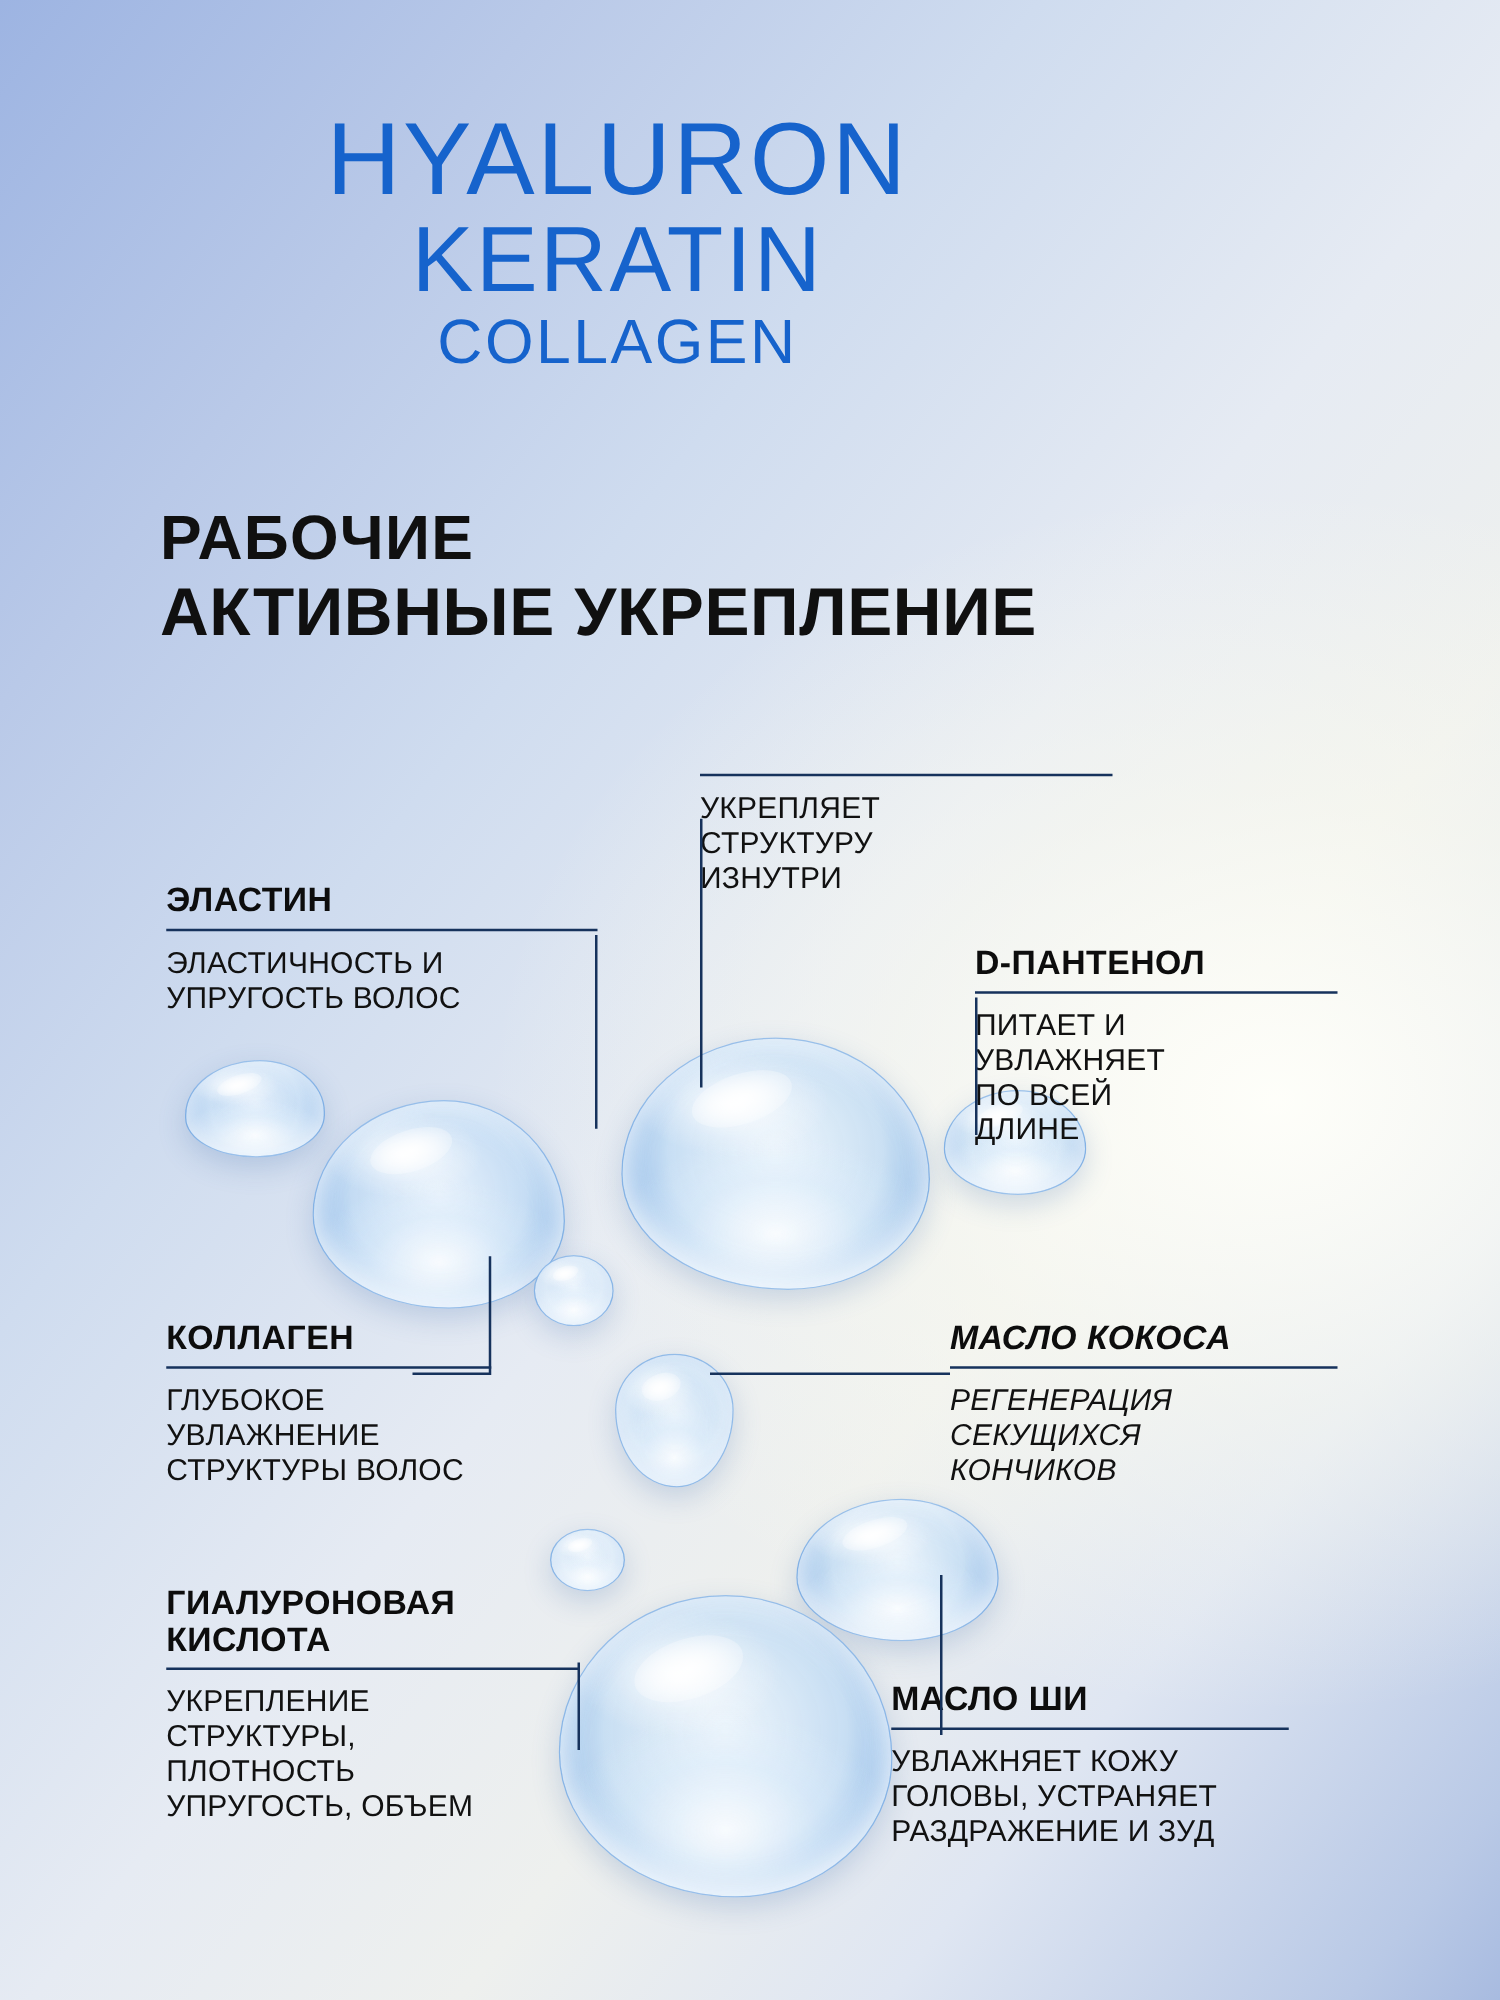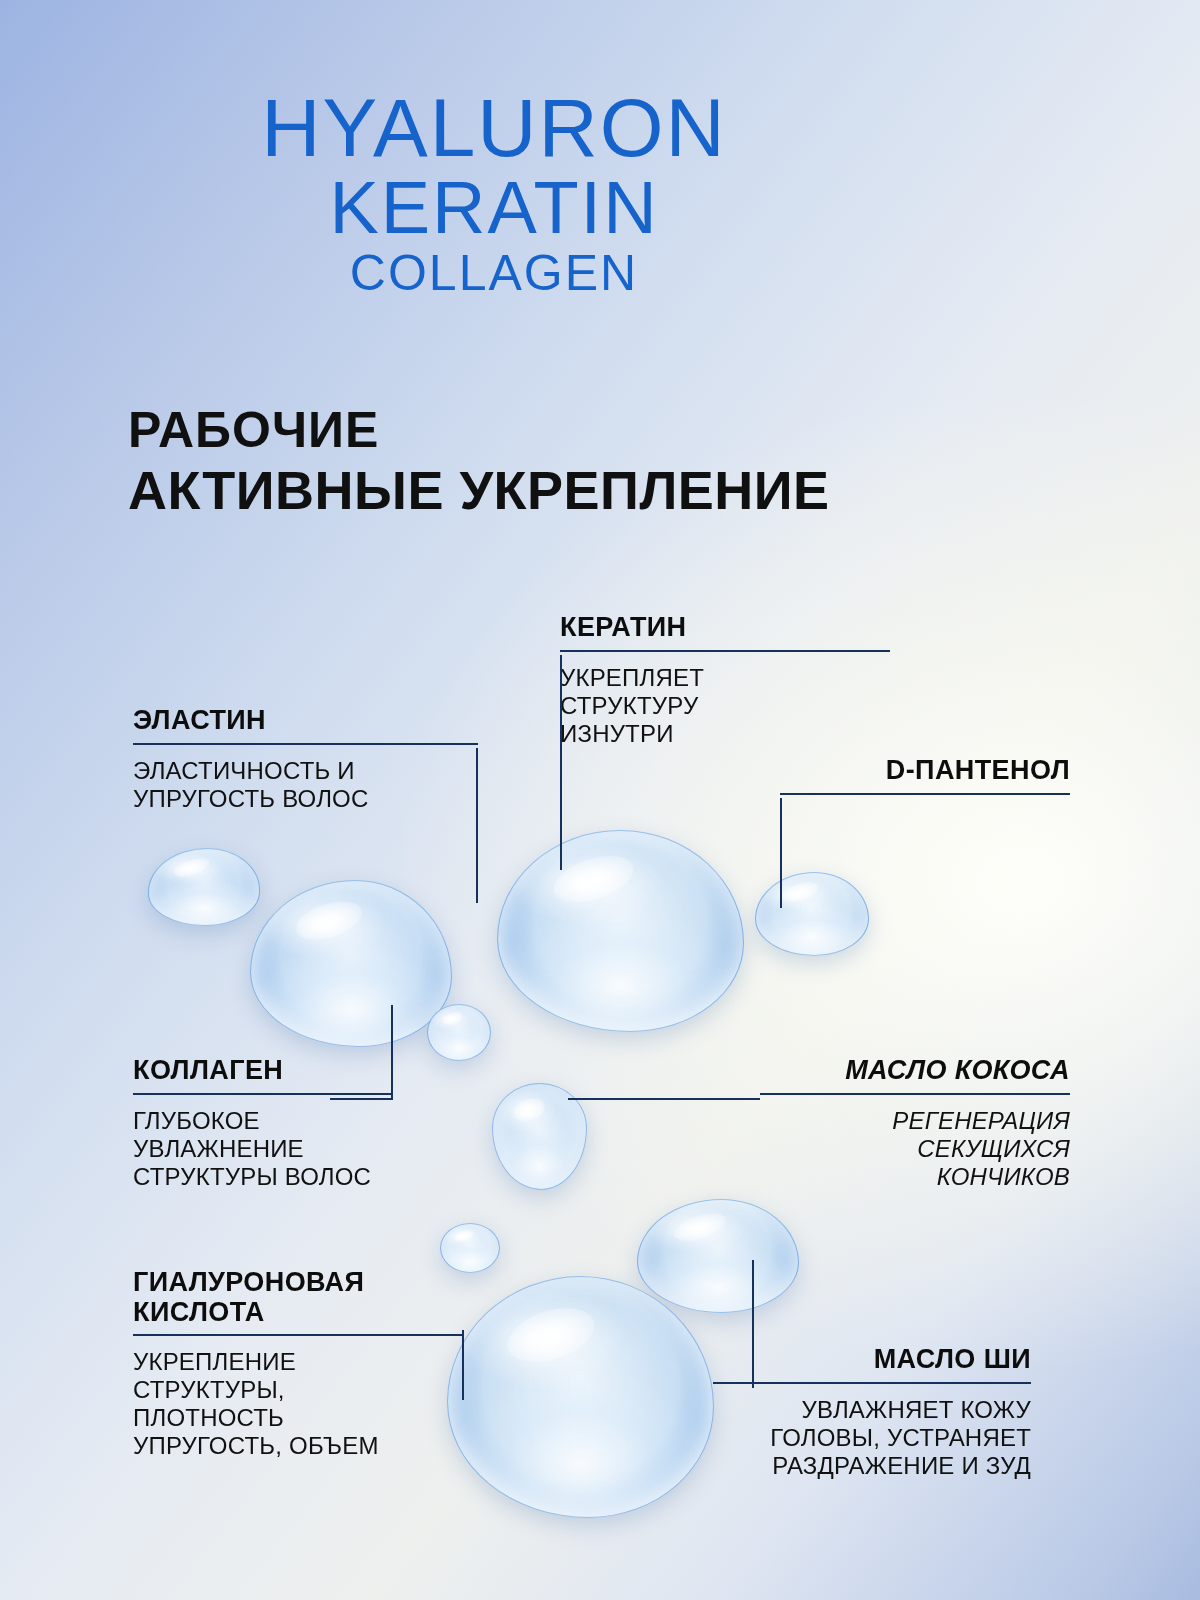--- a/index.html
+++ b/index.html
@@ -112,21 +112,21 @@
     margin: 7px 0 8px 0;
   }
   .callout .desc {
     font-size: 24px;
     color: #111;
     line-height: 1.16;
     letter-spacing: 0.2px;
     white-space: pre-line;
     margin-top: 12px;
   }
-  .callout.right { text-align: right; }
+  .callout.right { }
   .callout.left { text-align: left; }
 
   .leader {
     position: absolute;
     border-color: #16325c;
     border-style: solid;
     border-width: 0;
   }
 </style>
 </head>
@@ -165,31 +165,34 @@
 
   <div class="callout left" style="left:133px; top:705px; width:345px;">
     <div class="title">ЭЛАСТИН</div>
     <div class="rule"></div>
     <div class="desc">ЭЛАСТИЧНОСТЬ И
 УПРУГОСТЬ ВОЛОС</div>
   </div>
   <div class="leader" style="left:476px; top:748px; width:2px; height:155px; border-left-width:2px;"></div>
 
   <div class="callout left" style="left:560px; top:612px; width:330px;">
-    <div class="title">КЕРАТИН</div>
     <div class="rule"></div>
     <div class="desc">УКРЕПЛЯЕТ
 СТРУКТУРУ
 ИЗНУТРИ</div>
   </div>
   <div class="leader" style="left:560px; top:655px; width:2px; height:215px; border-left-width:2px;"></div>
 
   <div class="callout right" style="left:780px; top:755px; width:290px;">
     <div class="title">D-ПАНТЕНОЛ</div>
     <div class="rule"></div>
+    <div class="desc">ПИТАЕТ И
+УВЛАЖНЯЕТ
+ПО ВСЕЙ
+ДЛИНЕ</div>
   </div>
   <div class="leader" style="left:780px; top:798px; width:2px; height:110px; border-left-width:2px;"></div>
 
   <div class="callout left" style="left:133px; top:1055px; width:260px;">
     <div class="title">КОЛЛАГЕН</div>
     <div class="rule"></div>
     <div class="desc">ГЛУБОКОЕ
 УВЛАЖНЕНИЕ
 СТРУКТУРЫ ВОЛОС</div>
   </div>

